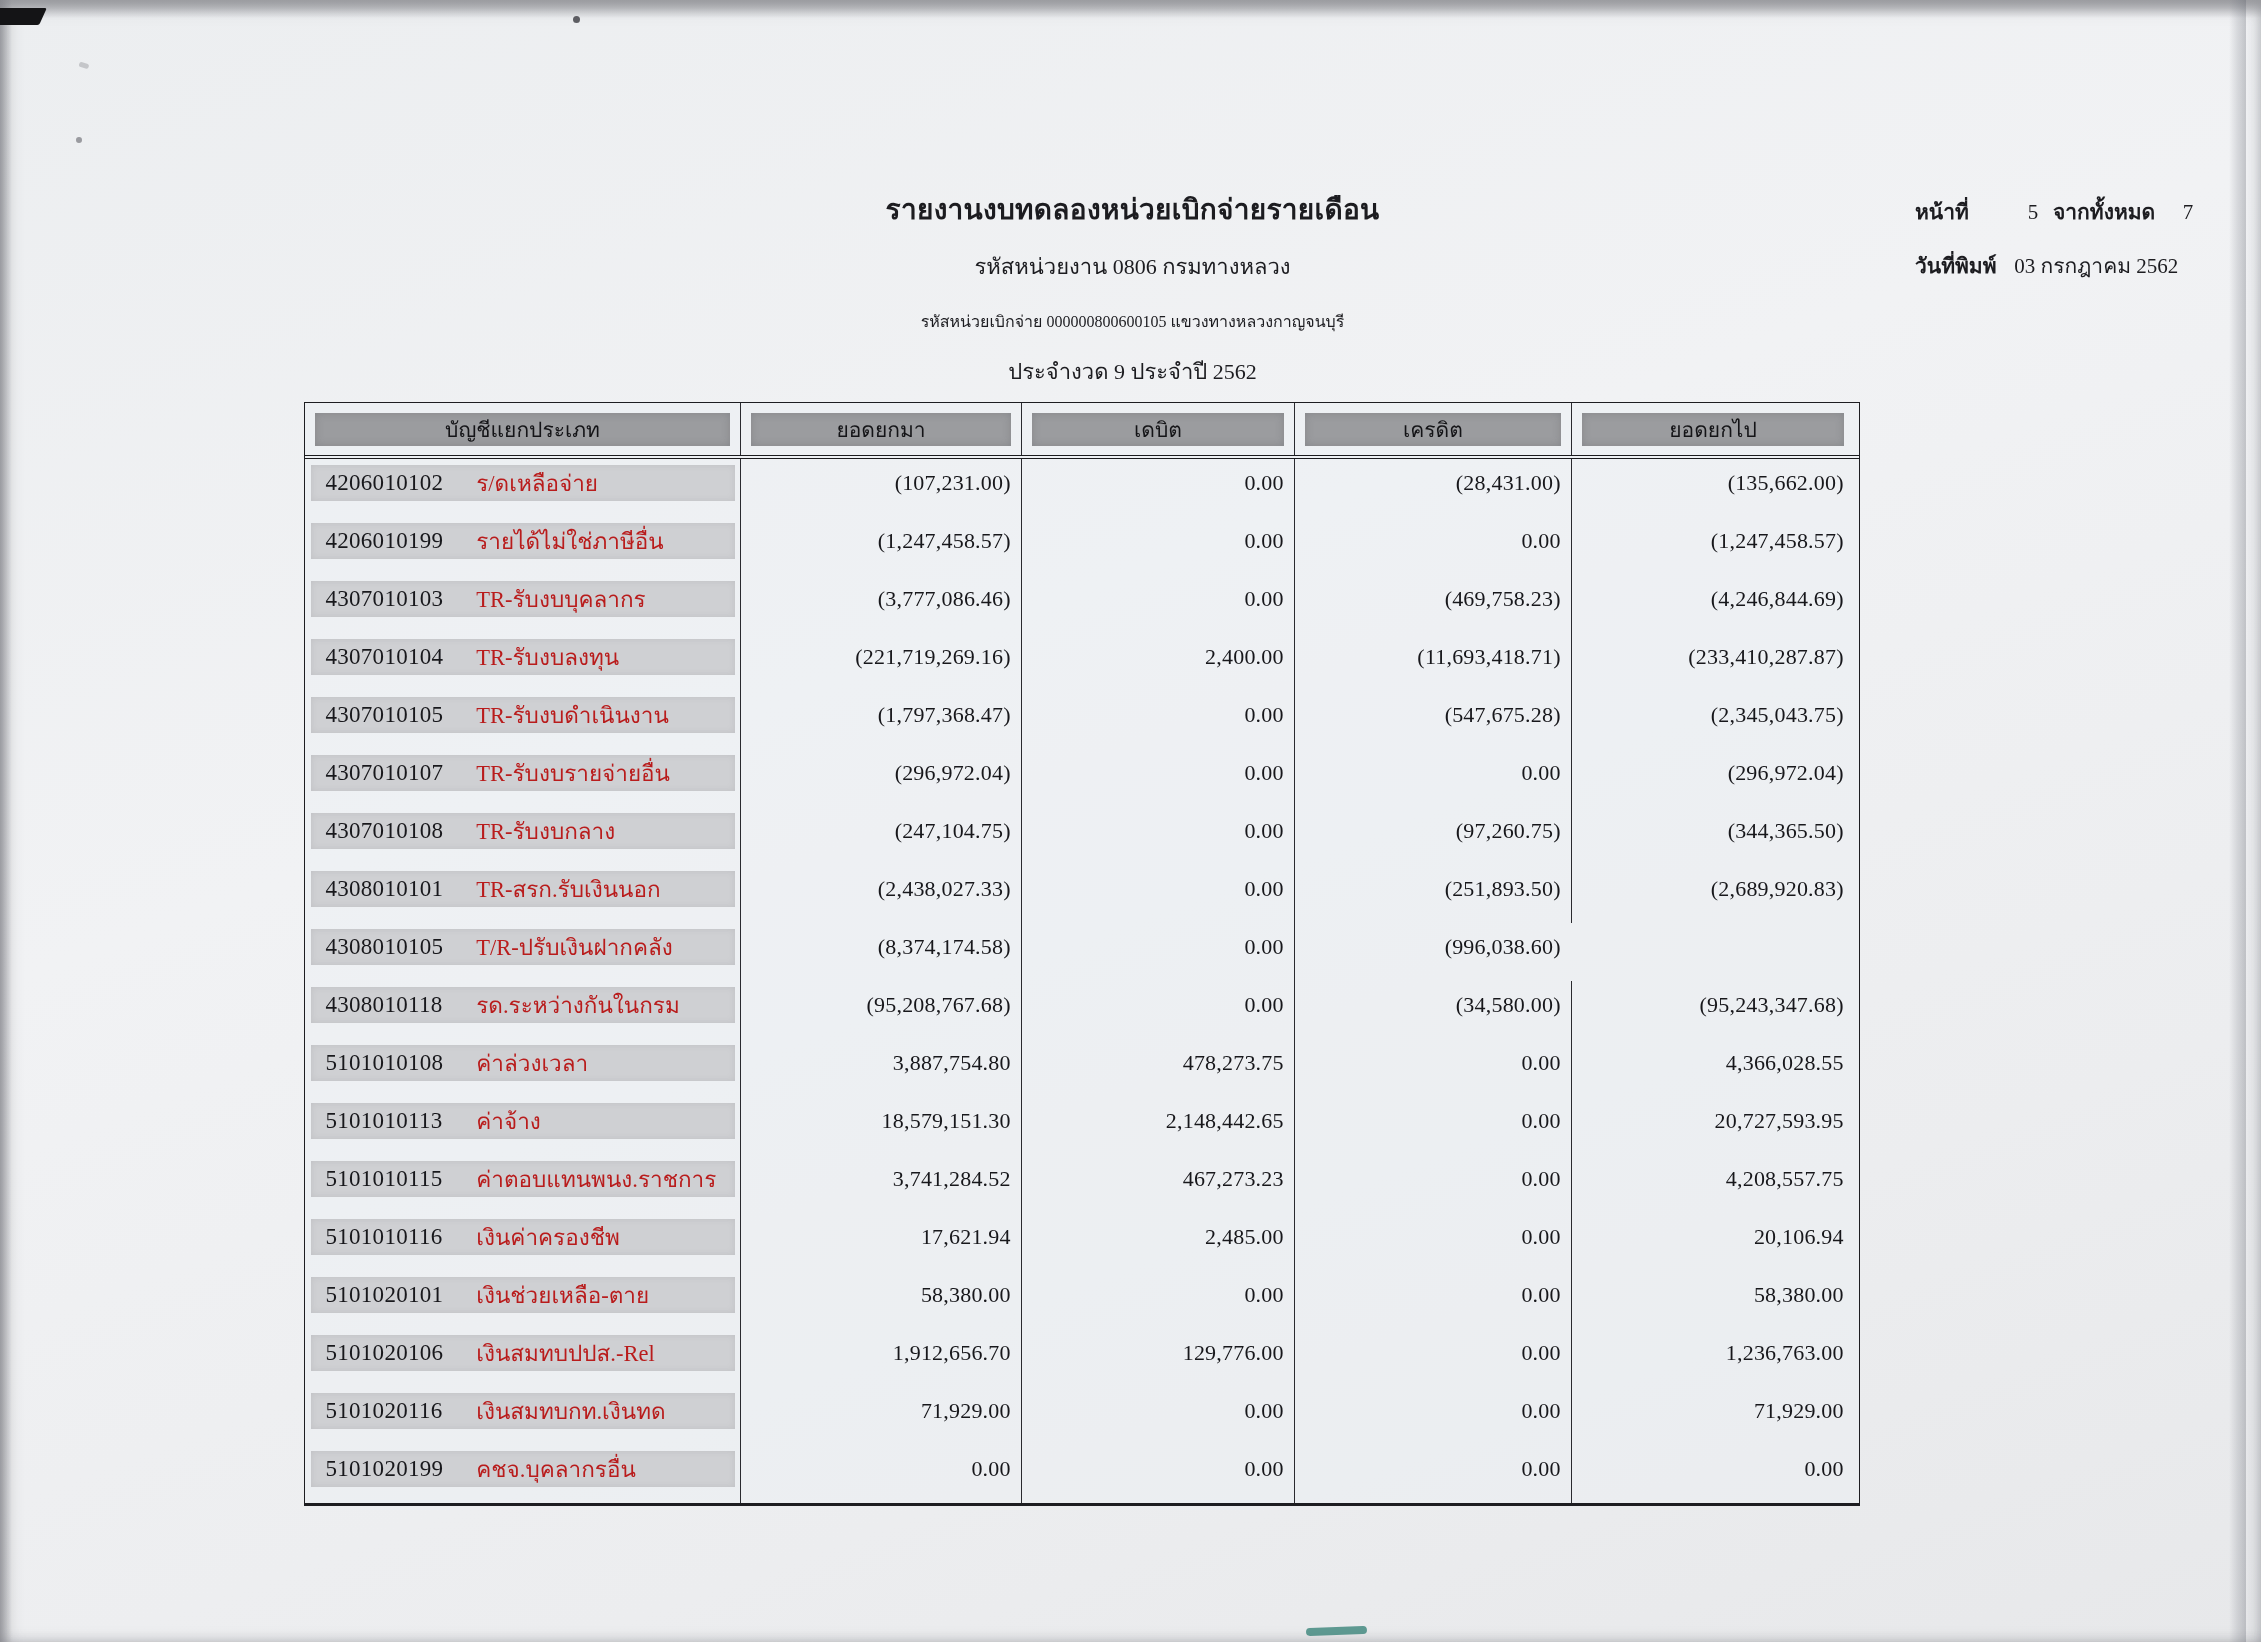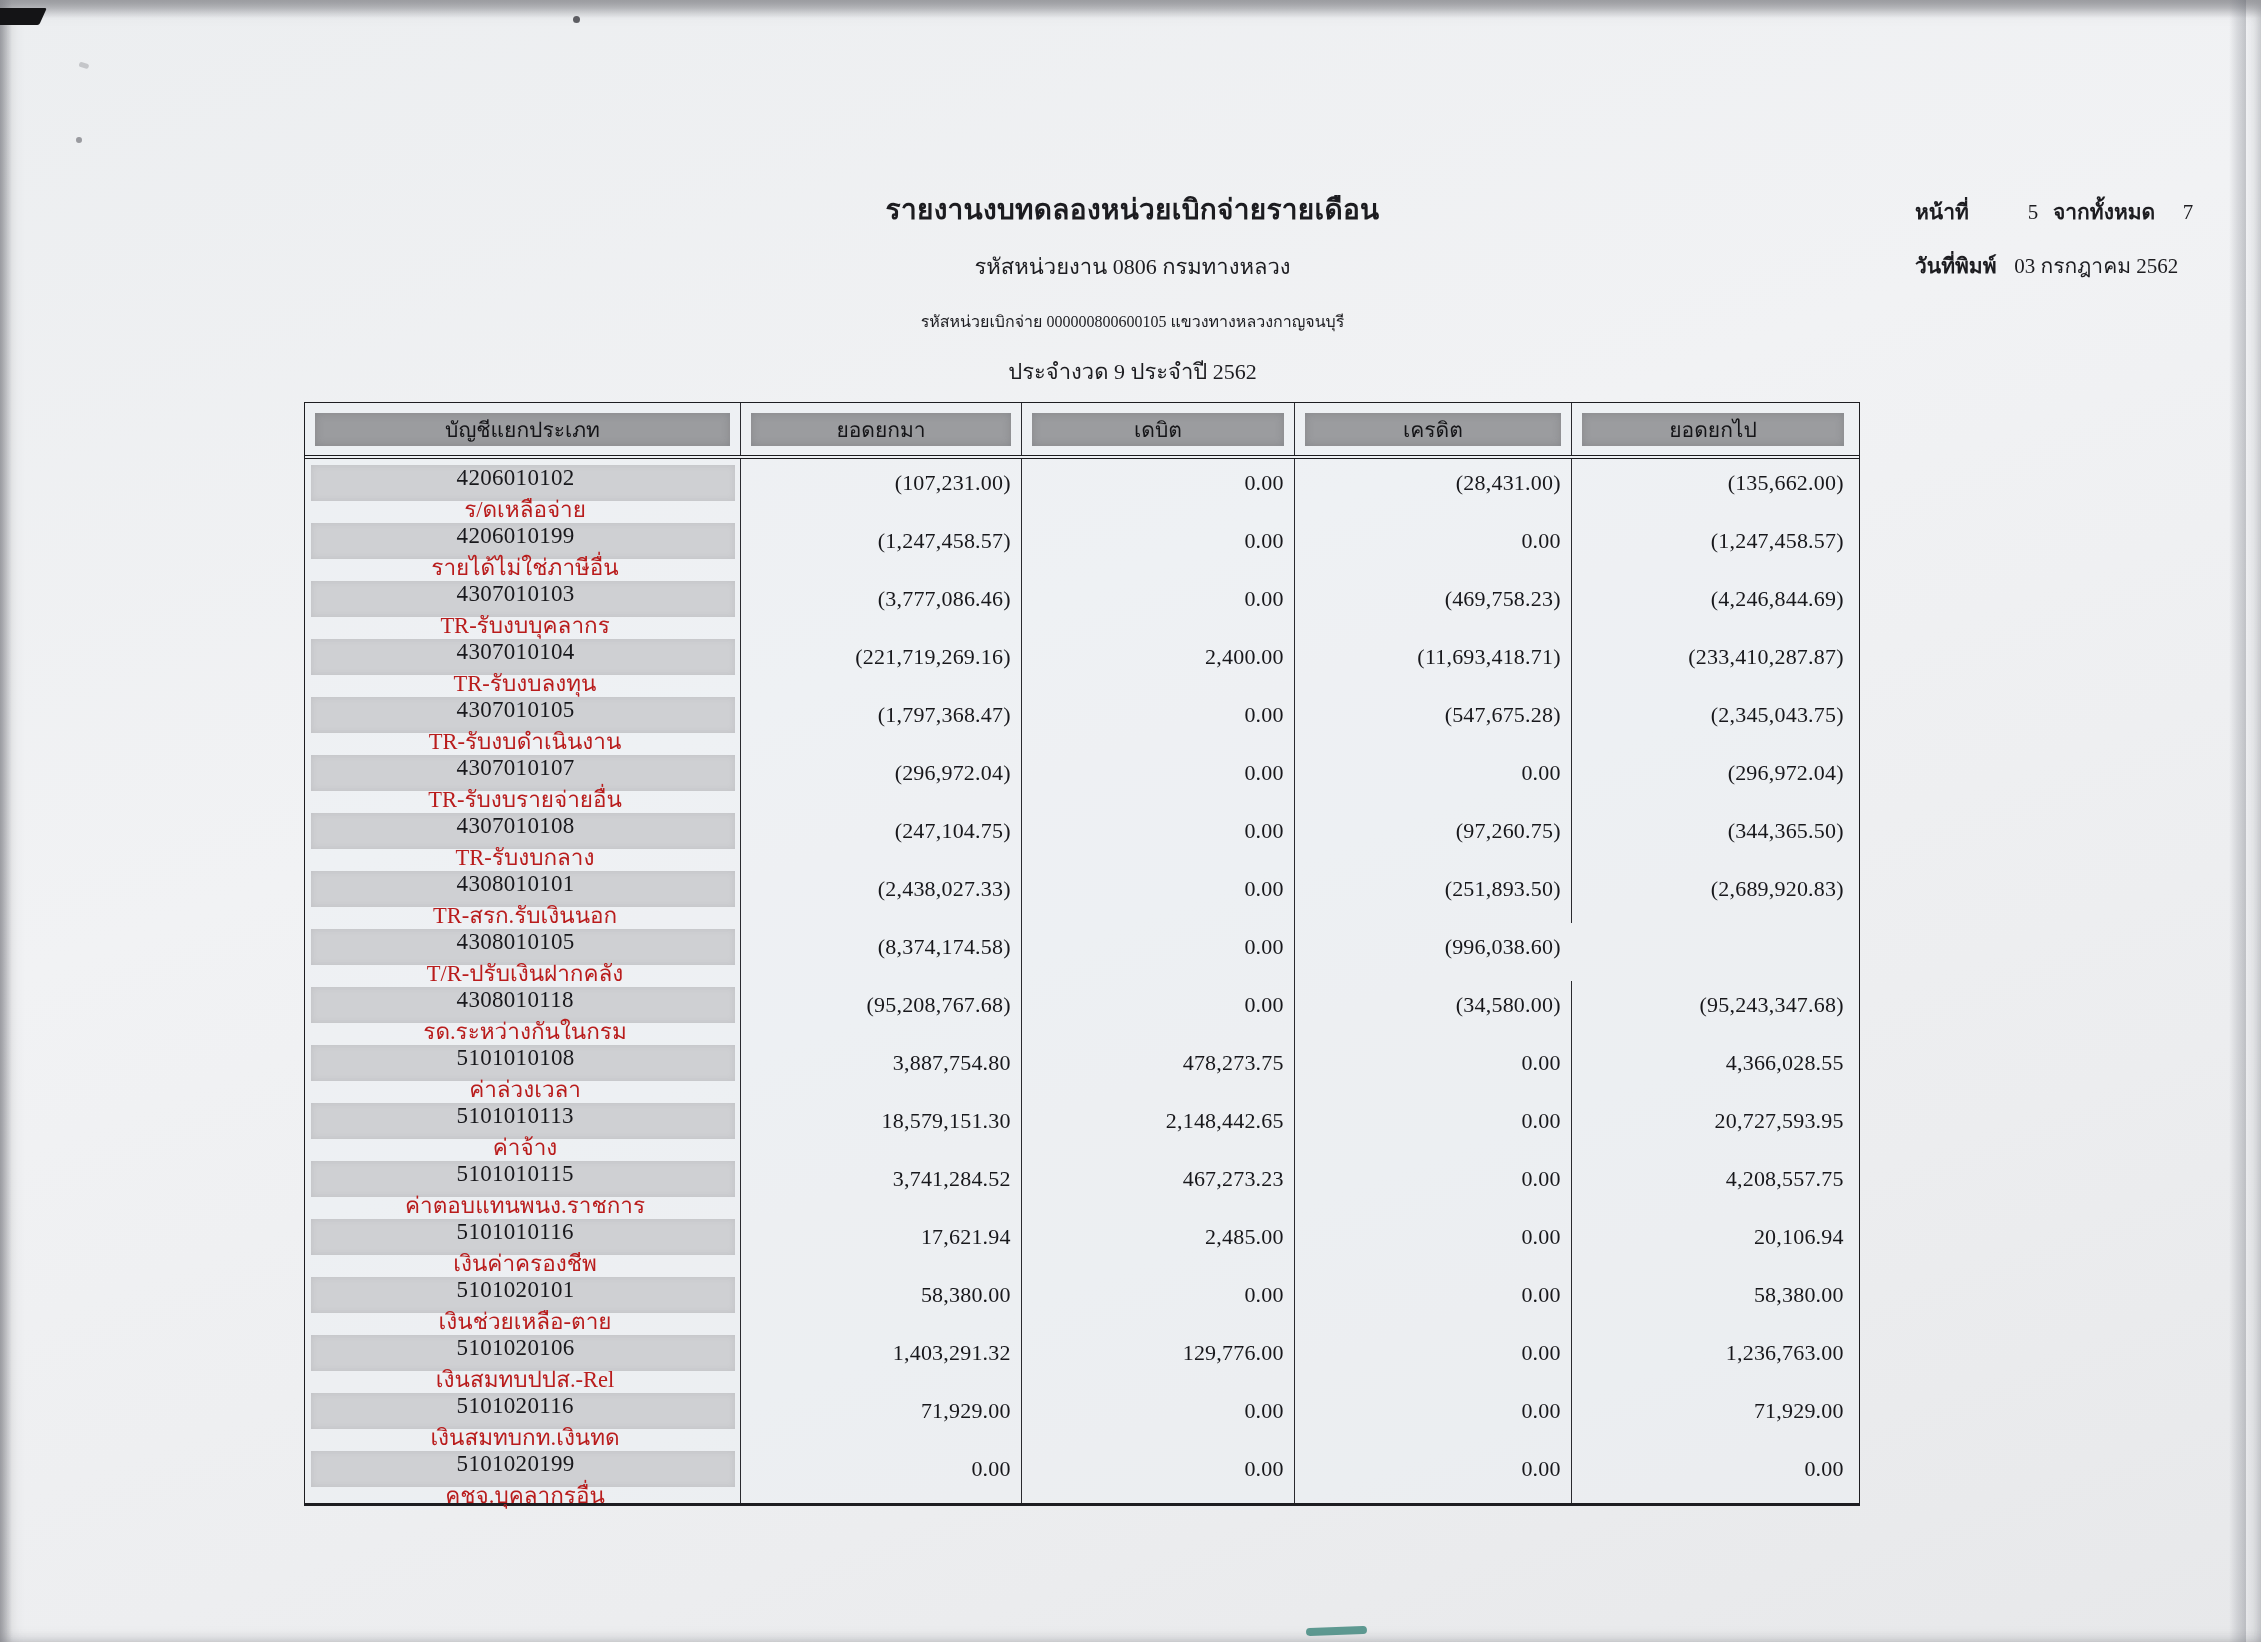--- a/index.html
+++ b/index.html
@@ -49,21 +49,21 @@
   .hc{border-left:1.3px solid #2a2a2f;display:flex;align-items:center;justify-content:center;}
   .hc:first-child{border-left:none;}
   .hbar{background:#9b9c9f;width:calc(100% - 19.3px);height:33px;display:flex;
     align-items:center;justify-content:center;font-size:21px;color:#141417;
     box-shadow:inset 0 0 9px rgba(70,70,75,.25);}
   .tbody{display:block;}
   .trow{display:grid;grid-template-columns:435px 281px 273px 277px 283px;height:58px;}
   .c{border-left:1.3px solid #2a2a2f;}
   .c:first-child{border-left:none;}
   .stripe{height:36px;margin:6.4px 5.2px 0 6.4px;background:#cfd0d3;display:flex;
-    align-items:center;box-shadow:inset 0 0 6.4px rgba(120,120,128,.18);flex-direction:column;}
+    align-items:center;box-shadow:inset 0 0 6.4px rgba(120,120,128,.18);}
   .code{margin-left:14px;width:147px;font-size:23px;letter-spacing:0.3px;color:#18181c;}
   .aname{font-size:22.5px;margin-left:3.9px;color:#b91c1c;white-space:nowrap;}
   .val{display:flex;height:36px;margin-top:6.4px;align-items:center;justify-content:flex-end;
     padding-right:10.3px;font-size:22px;color:#17171b;letter-spacing:0.2px;}
 </style>
 </head>
 <body>
 
 <div class="page">
   <div class="topband"></div>
@@ -427,21 +427,21 @@
   </div>
 
   <div class="trow">
     <div class="c">
       <div class="stripe">
         <span class="code">5101020106</span>
         <span class="aname">เงินสมทบปปส.-Rel</span>
       </div>
     </div>
     <div class="c">
-      <div class="val">1,403,291.32</div>
+      <div class="val">1,912,656.70</div>
     </div>
     <div class="c">
       <div class="val">129,776.00</div>
     </div>
     <div class="c">
       <div class="val">0.00</div>
     </div>
     <div class="c">
       <div class="val">1,236,763.00</div>
     </div>

